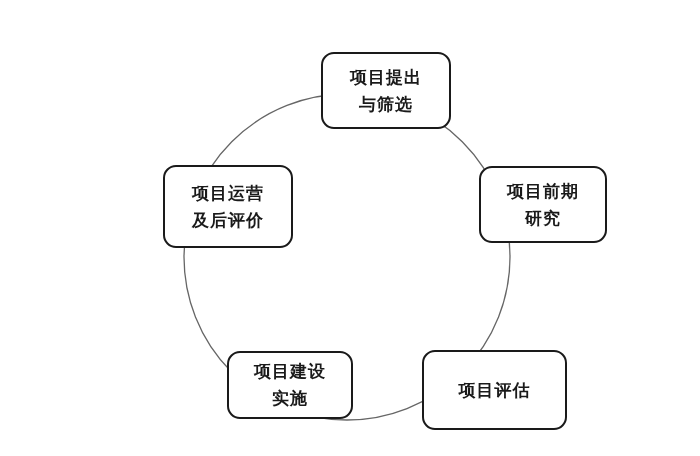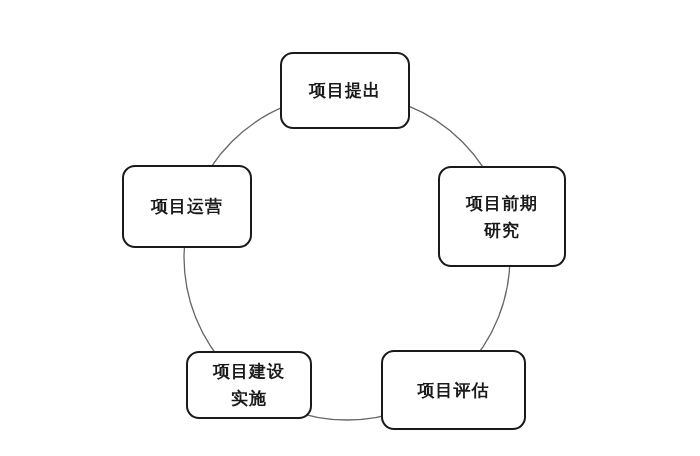--- a/index.html
+++ b/index.html
@@ -31,51 +31,54 @@
     display: flex;
     flex-direction: column;
     justify-content: center;
     align-items: center;
     text-align: center;
     font-size: 17px;
     font-weight: bold;
     line-height: 27px;
     color: #1a1a1a;
     letter-spacing: 1px;
+    margin-left: 41px;
   }
   .node-top          { left: 280px; top: 52px;  width: 130px; height: 77px; }
-  .node-upper-right  { left: 438px; top: 166px; width: 128px; height: 101px; }
+  .node-upper-right  { left: 438px; top: 166px; width: 128px; height: 77px; }
   .node-lower-right  { left: 381px; top: 350px; width: 145px; height: 80px; }
   .node-lower-left   { left: 186px; top: 351px; width: 126px; height: 68px; }
   .node-upper-left   { left: 122px; top: 165px; width: 130px; height: 83px; text-align: center; }
 </style>
 </head>
 <body>
 
 <div class="canvas">
 
   <svg class="cycle-svg" width="700" height="456" viewBox="0 0 700 456">
     <circle cx="347" cy="257" r="163" fill="none" stroke-width="1.3" stroke="#666666"></circle>
   </svg>
 
   <div class="node node-top">
     <span>项目提出</span>
+    <span>与筛选</span>
   </div>
 
   <div class="node node-upper-right">
     <span>项目前期</span>
     <span>研究</span>
   </div>
 
   <div class="node node-lower-right">
     <span>项目评估</span>
   </div>
 
   <div class="node node-lower-left">
     <span>项目建设</span>
     <span>实施</span>
   </div>
 
   <div class="node node-upper-left">
     <span>项目运营</span>
+    <span>及后评价</span>
   </div>
 
 </div>
 
 </body></html>

